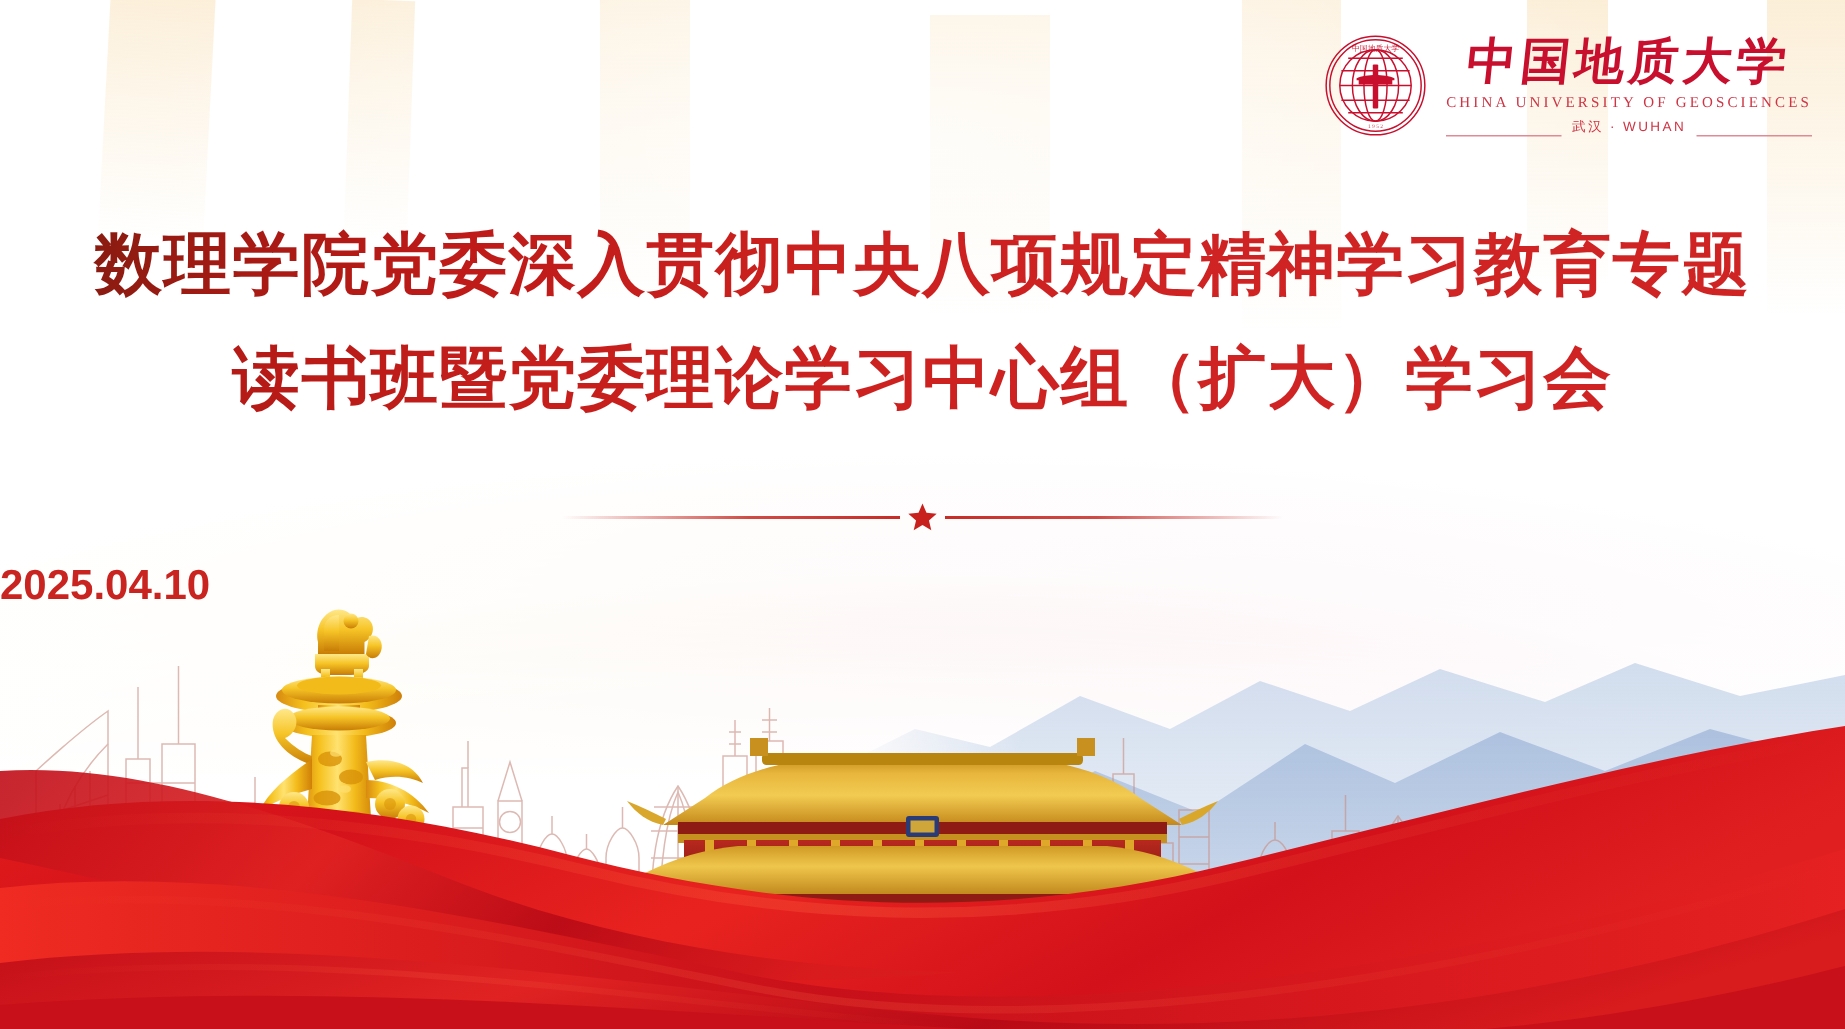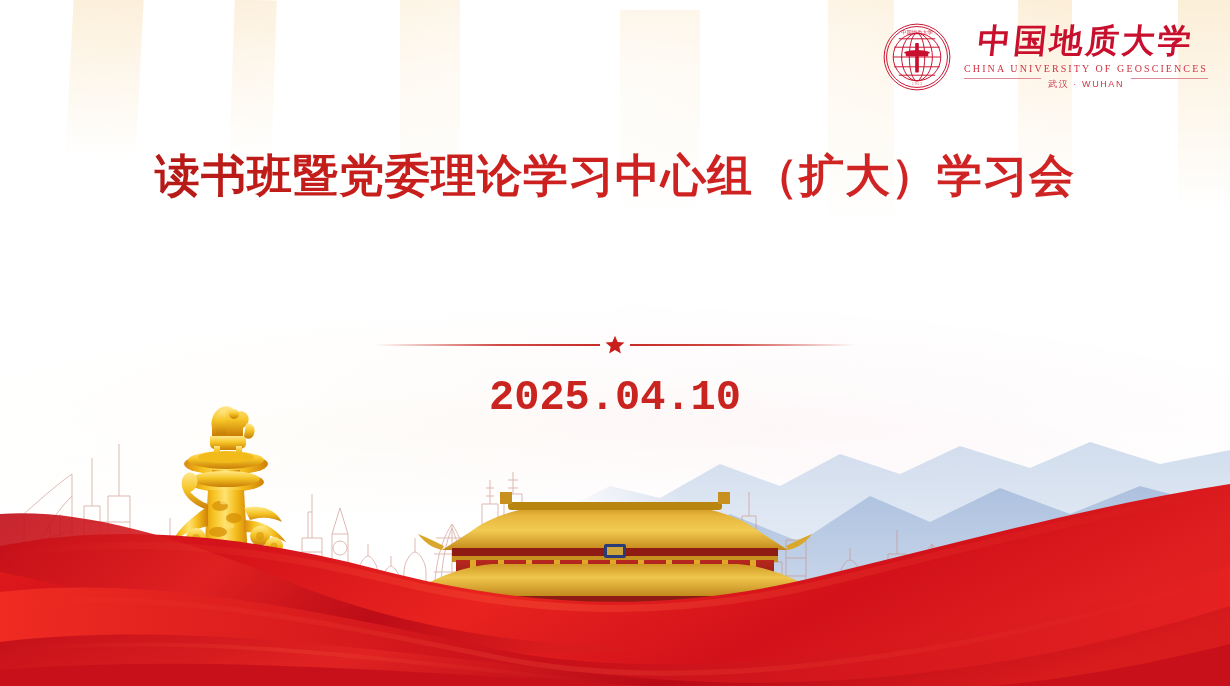--- a/index.html
+++ b/index.html
@@ -86,21 +86,21 @@
     letter-spacing: 3px; line-height: 1.1;
     transform: skewX(-6deg);
     white-space: nowrap;
   }
   .logo-en {
     font-family: "Liberation Serif", "DejaVu Serif", serif;
     font-size: 10px; color: #cf3344; letter-spacing: 2.1px;
     margin-top: 3px; white-space: nowrap;
   }
   .logo-sub-row {
-    display: flex; align-items: flex-start; gap: 7px;
+    display: flex; align-items: flex-end; gap: 7px;
     width: 100%; margin-top: 4px;
   }
   .logo-sub-row .ln { flex: 1 1 auto; height: 1px; background: #e08a95; }
   .logo-sub {
     font-family: "Liberation Sans", sans-serif;
     font-size: 9px; color: #cf3344; letter-spacing: 1.6px; white-space: nowrap;
   }
 
   
   .title-wrap {
@@ -139,23 +139,23 @@
     gap: 0; z-index: 15;
   }
   .divider .rule { flex: 1 1 auto; height: 2px; }
   .divider .rule.left  { background: linear-gradient(90deg, rgba(200,44,38,0) 0%, rgba(200,44,38,.85) 55%, rgba(200,44,38,1) 100%); }
   .divider .rule.right { background: linear-gradient(270deg, rgba(200,44,38,0) 0%, rgba(200,44,38,.85) 55%, rgba(200,44,38,1) 100%); }
   .divider .star { width: 30px; display: flex; justify-content: center; }
 
   
   .date {
     position: absolute; left: 0; right: 0; top: 374px;
-    text-align: center; z-index: 15;
-    font-family: Liberation Mono, monospace;
-    font-size: 42px; font-weight: 700;
+    text-align: left; z-index: 15;
+    font-family: Liberation Sans, sans-serif;
+    font-size: 28px; font-weight: 700;
     color: #c9241f; letter-spacing: 0px;
   }
 </style>
 </head>
 <body>
 
 <div id="stage">
 
   <div class="bg-base"></div>
 
@@ -710,20 +710,21 @@
       <div class="logo-en">CHINA UNIVERSITY OF GEOSCIENCES</div>
       <div class="logo-sub-row">
         <span class="ln"></span>
         <span class="logo-sub">武汉 · WUHAN</span>
         <span class="ln"></span>
       </div>
     </div>
   </div>
 
   <div class="title-wrap">
+    <div class="title-line l1">数理学院党委深入贯彻中央八项规定精神学习教育专题</div>
     <div class="title-line l2">读书班暨党委理论学习中心组（扩大）学习会</div>
   </div>
 
   <div class="divider">
     <span class="rule left"></span>
     <span class="star">
       <svg width="22" height="22" viewBox="0 0 24 24" aria-hidden="true">
         <path d="M12 1.8 L14.9 8.6 L22.3 9.2 L16.7 14.1 L18.4 21.3 L12 17.4 L5.6 21.3 L7.3 14.1 L1.7 9.2 L9.1 8.6 Z" fill="#c8211d"></path>
       </svg>
     </span>

